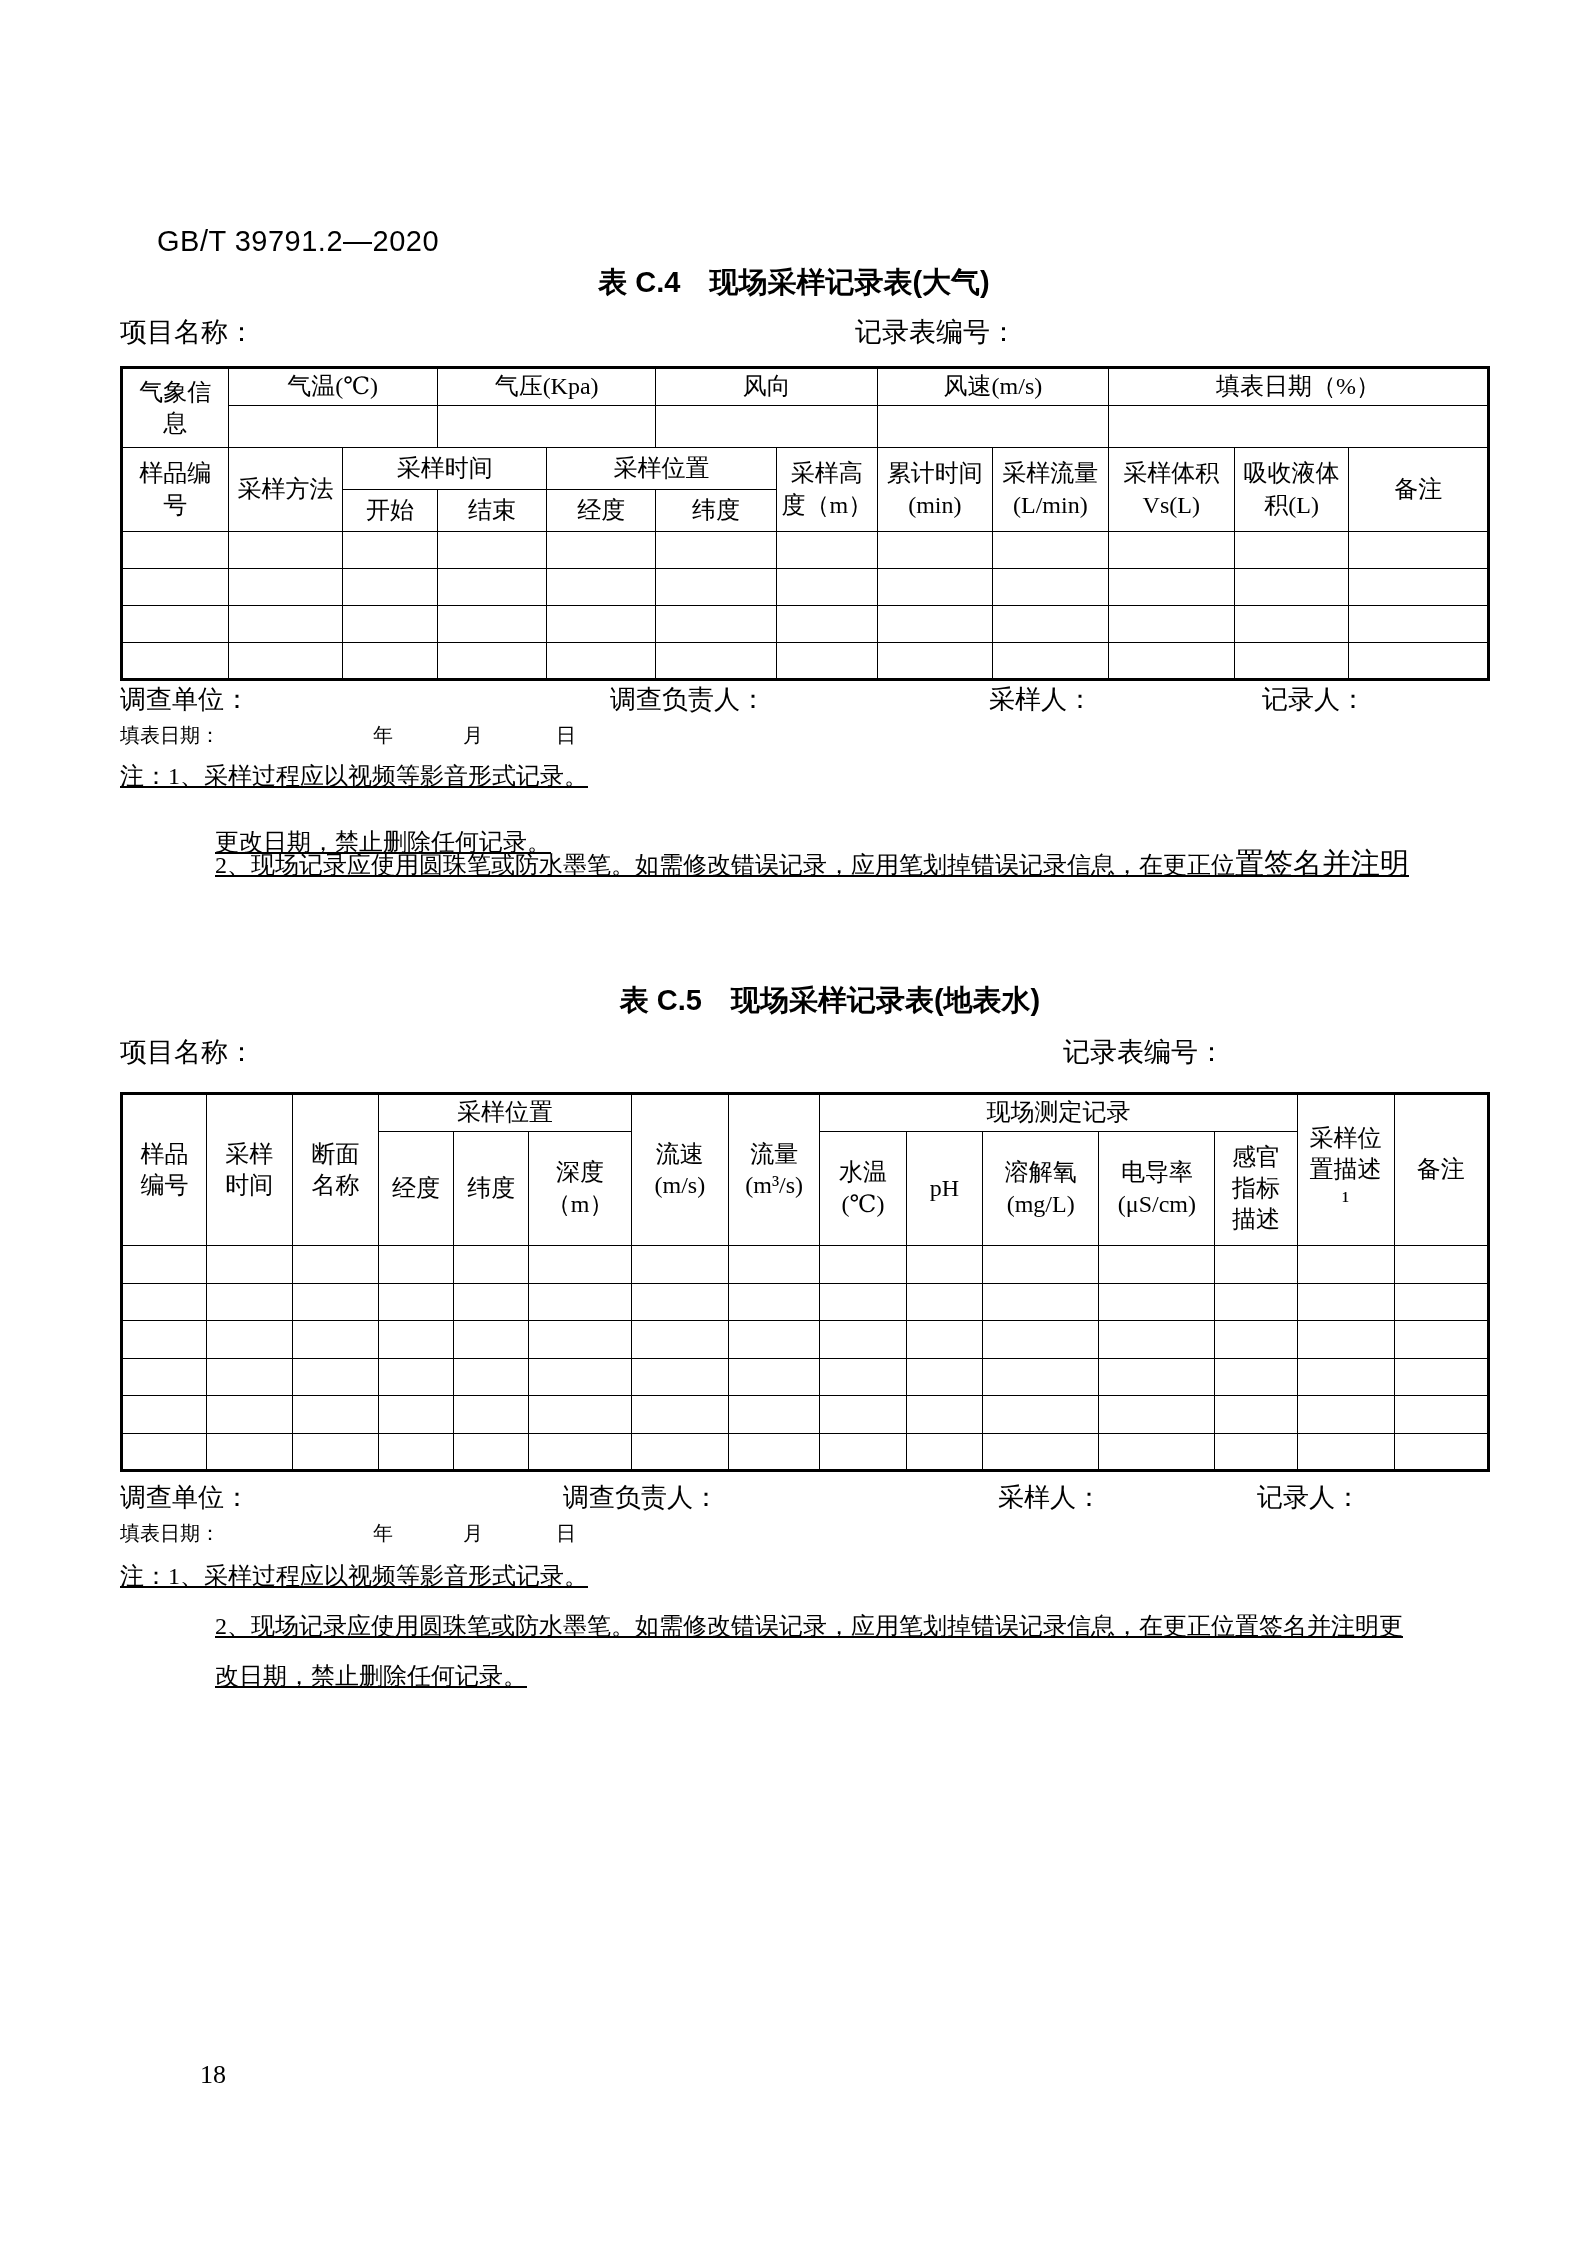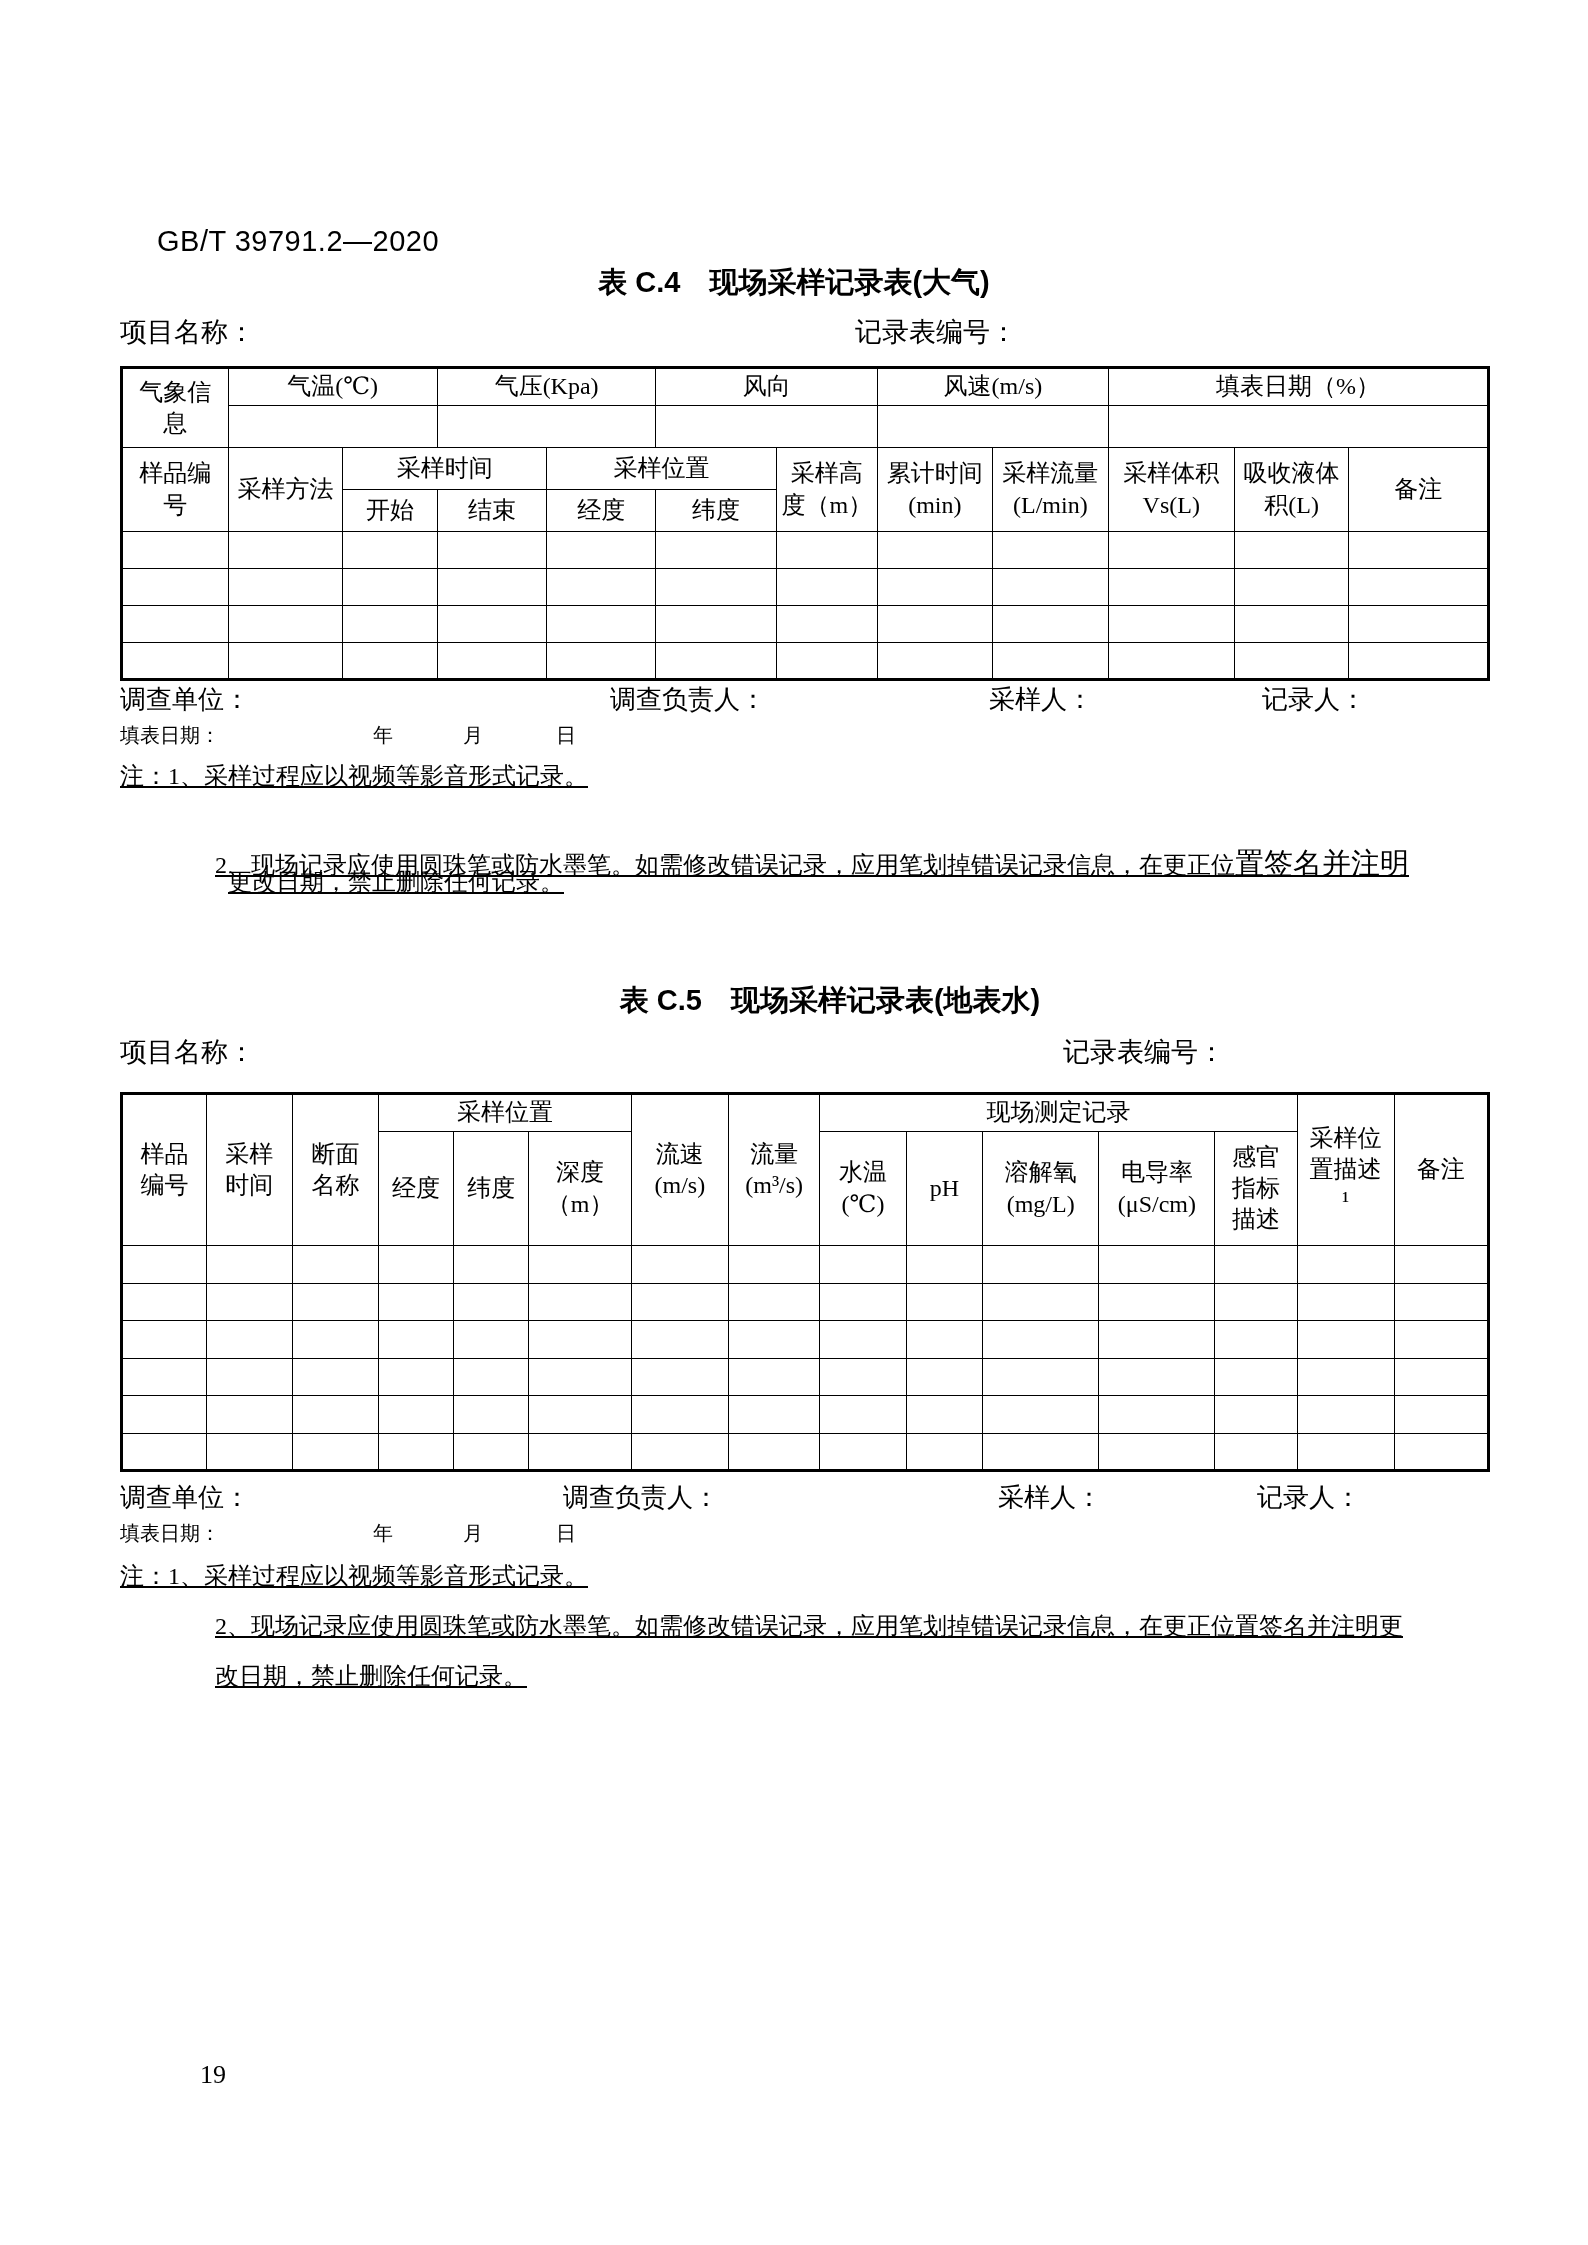--- a/index.html
+++ b/index.html
@@ -37,21 +37,21 @@
   .footer-label{font-size:26px;}
   .c4-foot{top:682px;}
   .c5-foot{top:1480px;}
   .date-row{font-size:20px;}
   .c4-date{top:722px;}
   .c5-date{top:1520px;}
 
   .note{font-size:24px;text-decoration:underline;}
   .c4-n1{left:120px;top:760px;}
   .c4-n2{left:215px;top:808px;margin-top:36px;}
-  .c4-n3{left:215px;top:866px;margin-left:13px;}
+  .c4-n3{left:215px;top:826px;}
   .c5-n1{left:120px;top:1560px;}
   .c5-n2{left:215px;top:1610px;}
   .c5-n3{left:215px;top:1660px;}
   .big-note{font-size:29px;}
 
   .page-num{left:200px;top:2060px;font-size:26px;}
 </style>
 </head>
 <body>
 
@@ -365,15 +365,15 @@
 
   <div class="abs date-row c5-date" style="left:120px;">填表日期：</div>
   <div class="abs date-row c5-date" style="left:373px;">年</div>
   <div class="abs date-row c5-date" style="left:463px;">月</div>
   <div class="abs date-row c5-date" style="left:556px;">日</div>
 
   <div class="abs note c5-n1">注：1、采样过程应以视频等影音形式记录。</div>
   <div class="abs note c5-n2">2、现场记录应使用圆珠笔或防水墨笔。如需修改错误记录，应用笔划掉错误记录信息，在更正位置签名并注明更</div>
   <div class="abs note c5-n3">改日期，禁止删除任何记录。</div>
 
-  <div class="abs page-num">19</div>
+  <div class="abs page-num">18</div>
 
 </div>
 
 </body></html>

